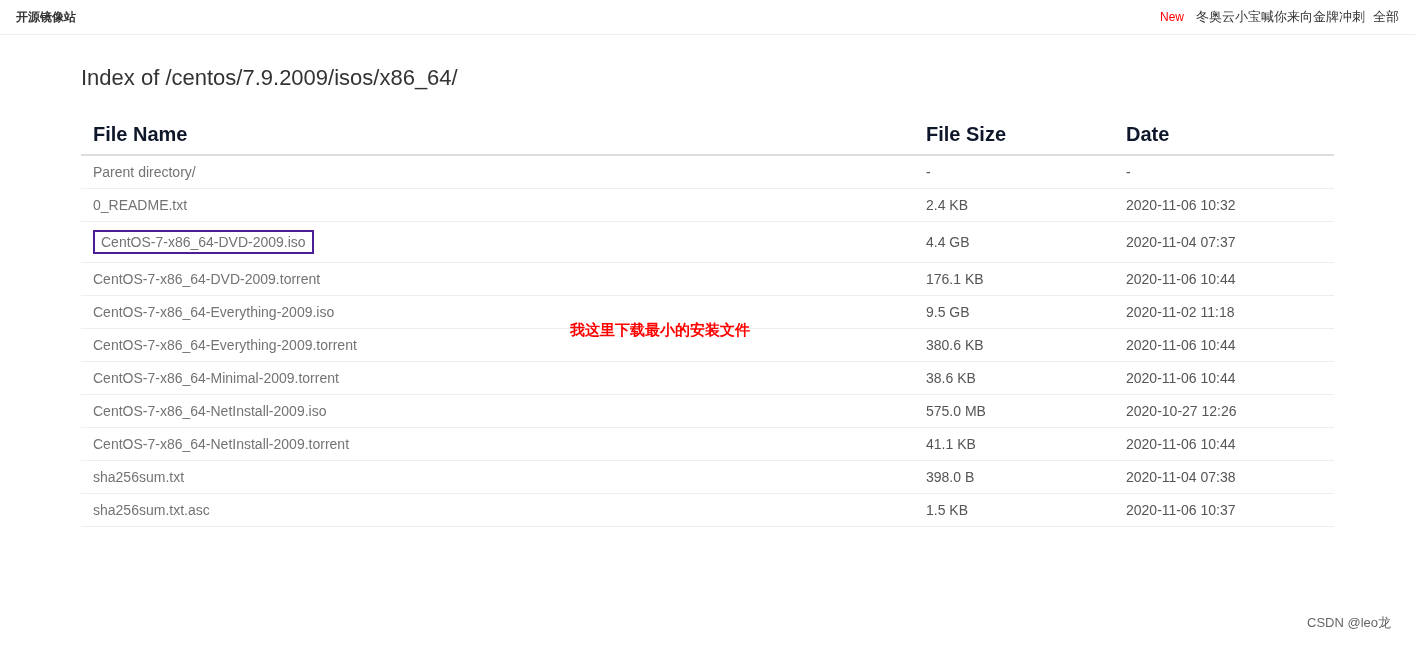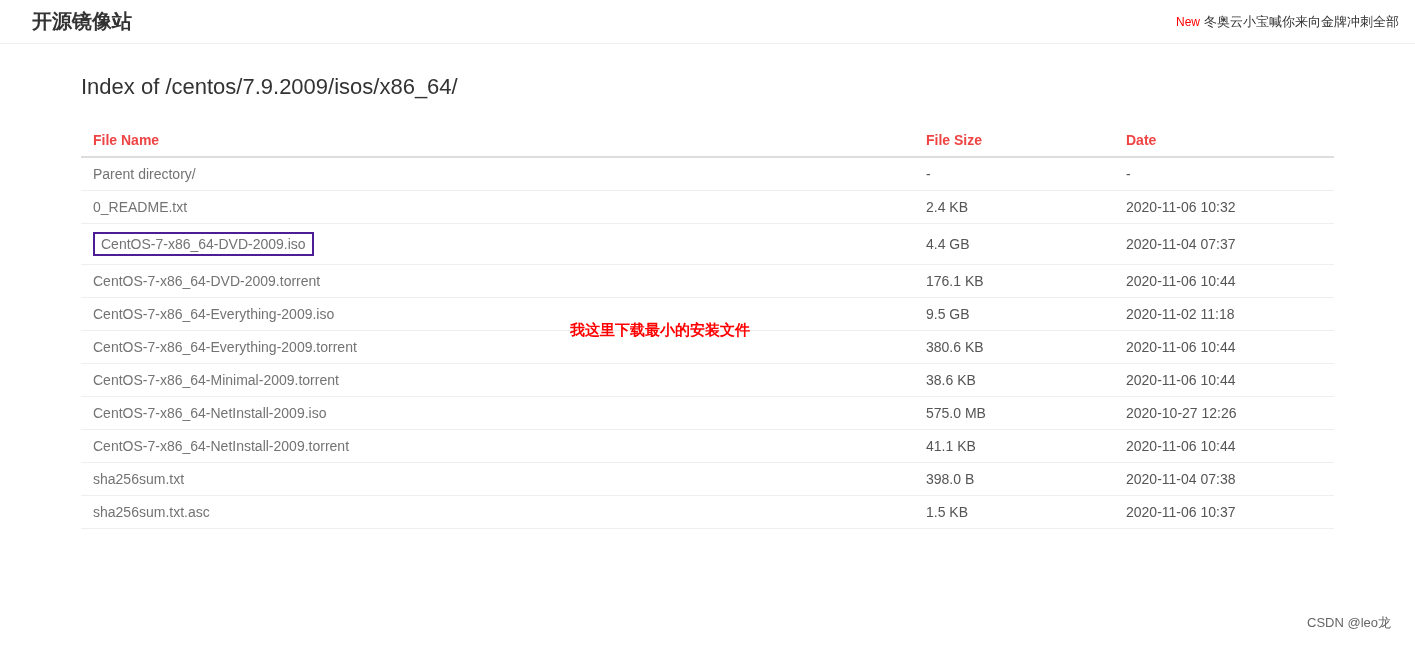--- a/index.html
+++ b/index.html
@@ -16,29 +16,28 @@
     
     .header {
       display: flex;
       justify-content: space-between;
       align-items: center;
       padding: 8px 16px;
       border-bottom: 1px solid #eee;
       background: #fff;
     }
     .header-logo {
-      font-size: 20px;
+      font-size: 12px;
       font-weight: bold;
       color: #333;
-      margin-left: 16px;
     }
     .header-right {
       display: flex;
       align-items: center;
-      gap: 0;
+      gap: 8px;
       font-size: 13px;
       color: #333;
     }
     .header-new {
       color: red;
       font-size: 12px;
       margin-right: 4px;
     }
     .header-nav-link {
       color: #333;
@@ -61,23 +60,23 @@
     .file-table {
       width: 100%;
       border-collapse: collapse;
     }
     .file-table thead tr {
       border-bottom: 2px solid #ddd;
     }
     .file-table th {
       text-align: left;
       padding: 8px 12px;
-      color: #ef4444;
+      color: #0f172a;
       font-weight: bold;
-      font-size: 14px;
+      font-size: 20px;
     }
     .file-table th:nth-child(2) {
       width: 200px;
       text-align: left;
     }
     .file-table th:nth-child(3) {
       width: 220px;
       text-align: left;
     }
     .file-table td {

